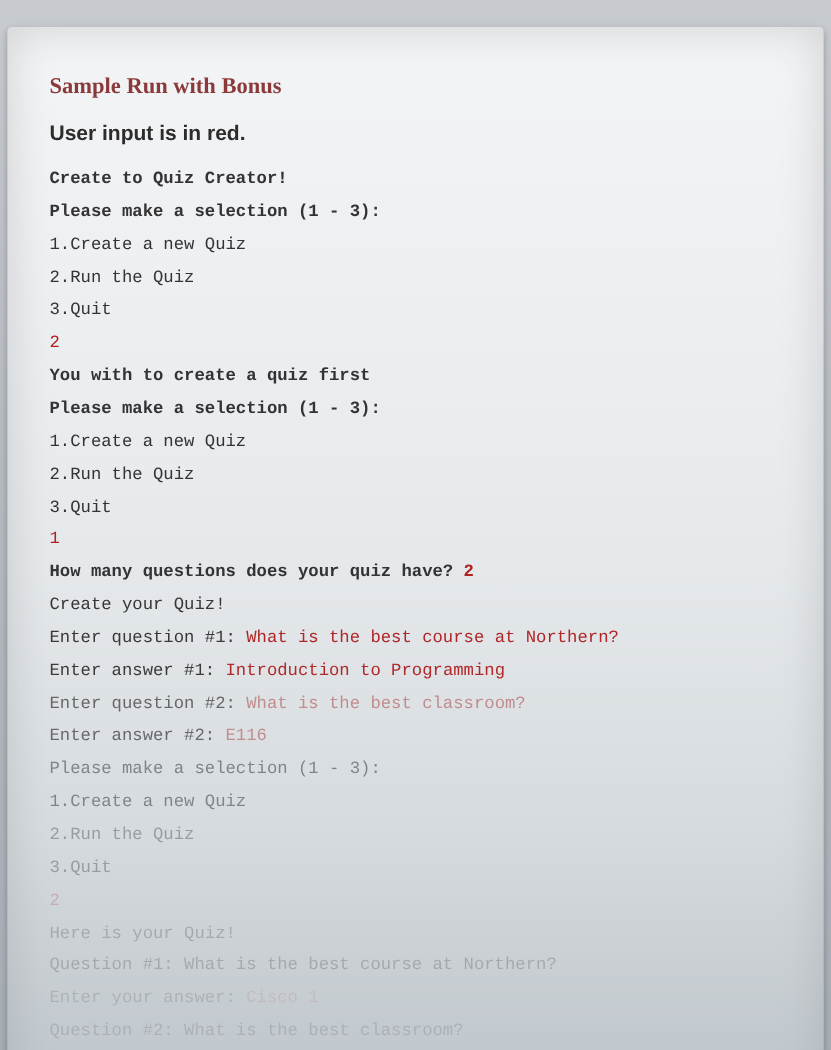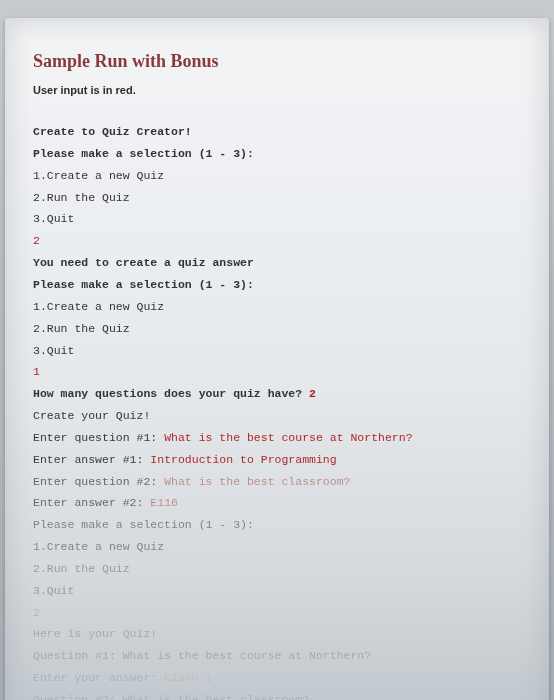--- a/index.html
+++ b/index.html
@@ -33,31 +33,31 @@
     content: "";
     position: absolute;
     left: 0; right: 0; bottom: 0;
     height: 55%;
     background: linear-gradient(180deg, rgba(255,255,255,0) 0%, rgba(180,188,195,0.15) 40%, rgba(160,170,178,0.35) 75%, rgba(140,152,160,0.55) 100%);
     pointer-events: none;
     border-radius: 0 0 3px 3px;
   }
   h2.title {
     font-family: Georgia, "Times New Roman", serif;
-    font-size: 18px;
+    font-size: 15px;
     margin: 0 0 2px 0;
     color: #8a3a3a;
     font-weight: 700;
   }
   .subtitle {
     font-family: Arial, Helvetica, sans-serif;
-    font-size: 11px;
+    font-size: 14px;
     font-weight: 700;
     color: #2c2c2c;
-    margin-bottom: 20px;
+    margin-bottom: 8px;
   }
   .line { white-space: pre; }
   .bold { font-weight: 700; }
   .red  { color: #b02020; }
   .dimred { color: #b86a6a; }
   .dim1 { opacity: 0.75; }
   .dim2 { opacity: 0.58; }
   .dim3 { opacity: 0.42; }
   .dim4 { opacity: 0.30; }
   .dim5 { opacity: 0.22; }
@@ -70,21 +70,21 @@
   <h2 class="title">Sample Run with Bonus</h2>
   <div class="subtitle">User input is in red.</div>
 
   <div class="line bold">Create to Quiz Creator!</div>
   <div class="line bold">Please make a selection (1 - 3):</div>
   <div class="line">1.Create a new Quiz</div>
   <div class="line">2.Run the Quiz</div>
   <div class="line">3.Quit</div>
   <div class="line red">2</div>
 
-  <div class="line bold">You need to create a quiz answer</div>
+  <div class="line bold">You with to create a quiz first</div>
   <div class="line bold">Please make a selection (1 - 3):</div>
   <div class="line">1.Create a new Quiz</div>
   <div class="line">2.Run the Quiz</div>
   <div class="line">3.Quit</div>
   <div class="line red">1</div>
 
   <div class="line bold"><span>How many questions does your quiz have? </span><span class="red">2</span></div>
   <div class="line">Create your Quiz!</div>
 
   <div class="line"><span>Enter question #1: </span><span class="red">What is the best course at Northern?</span></div>

